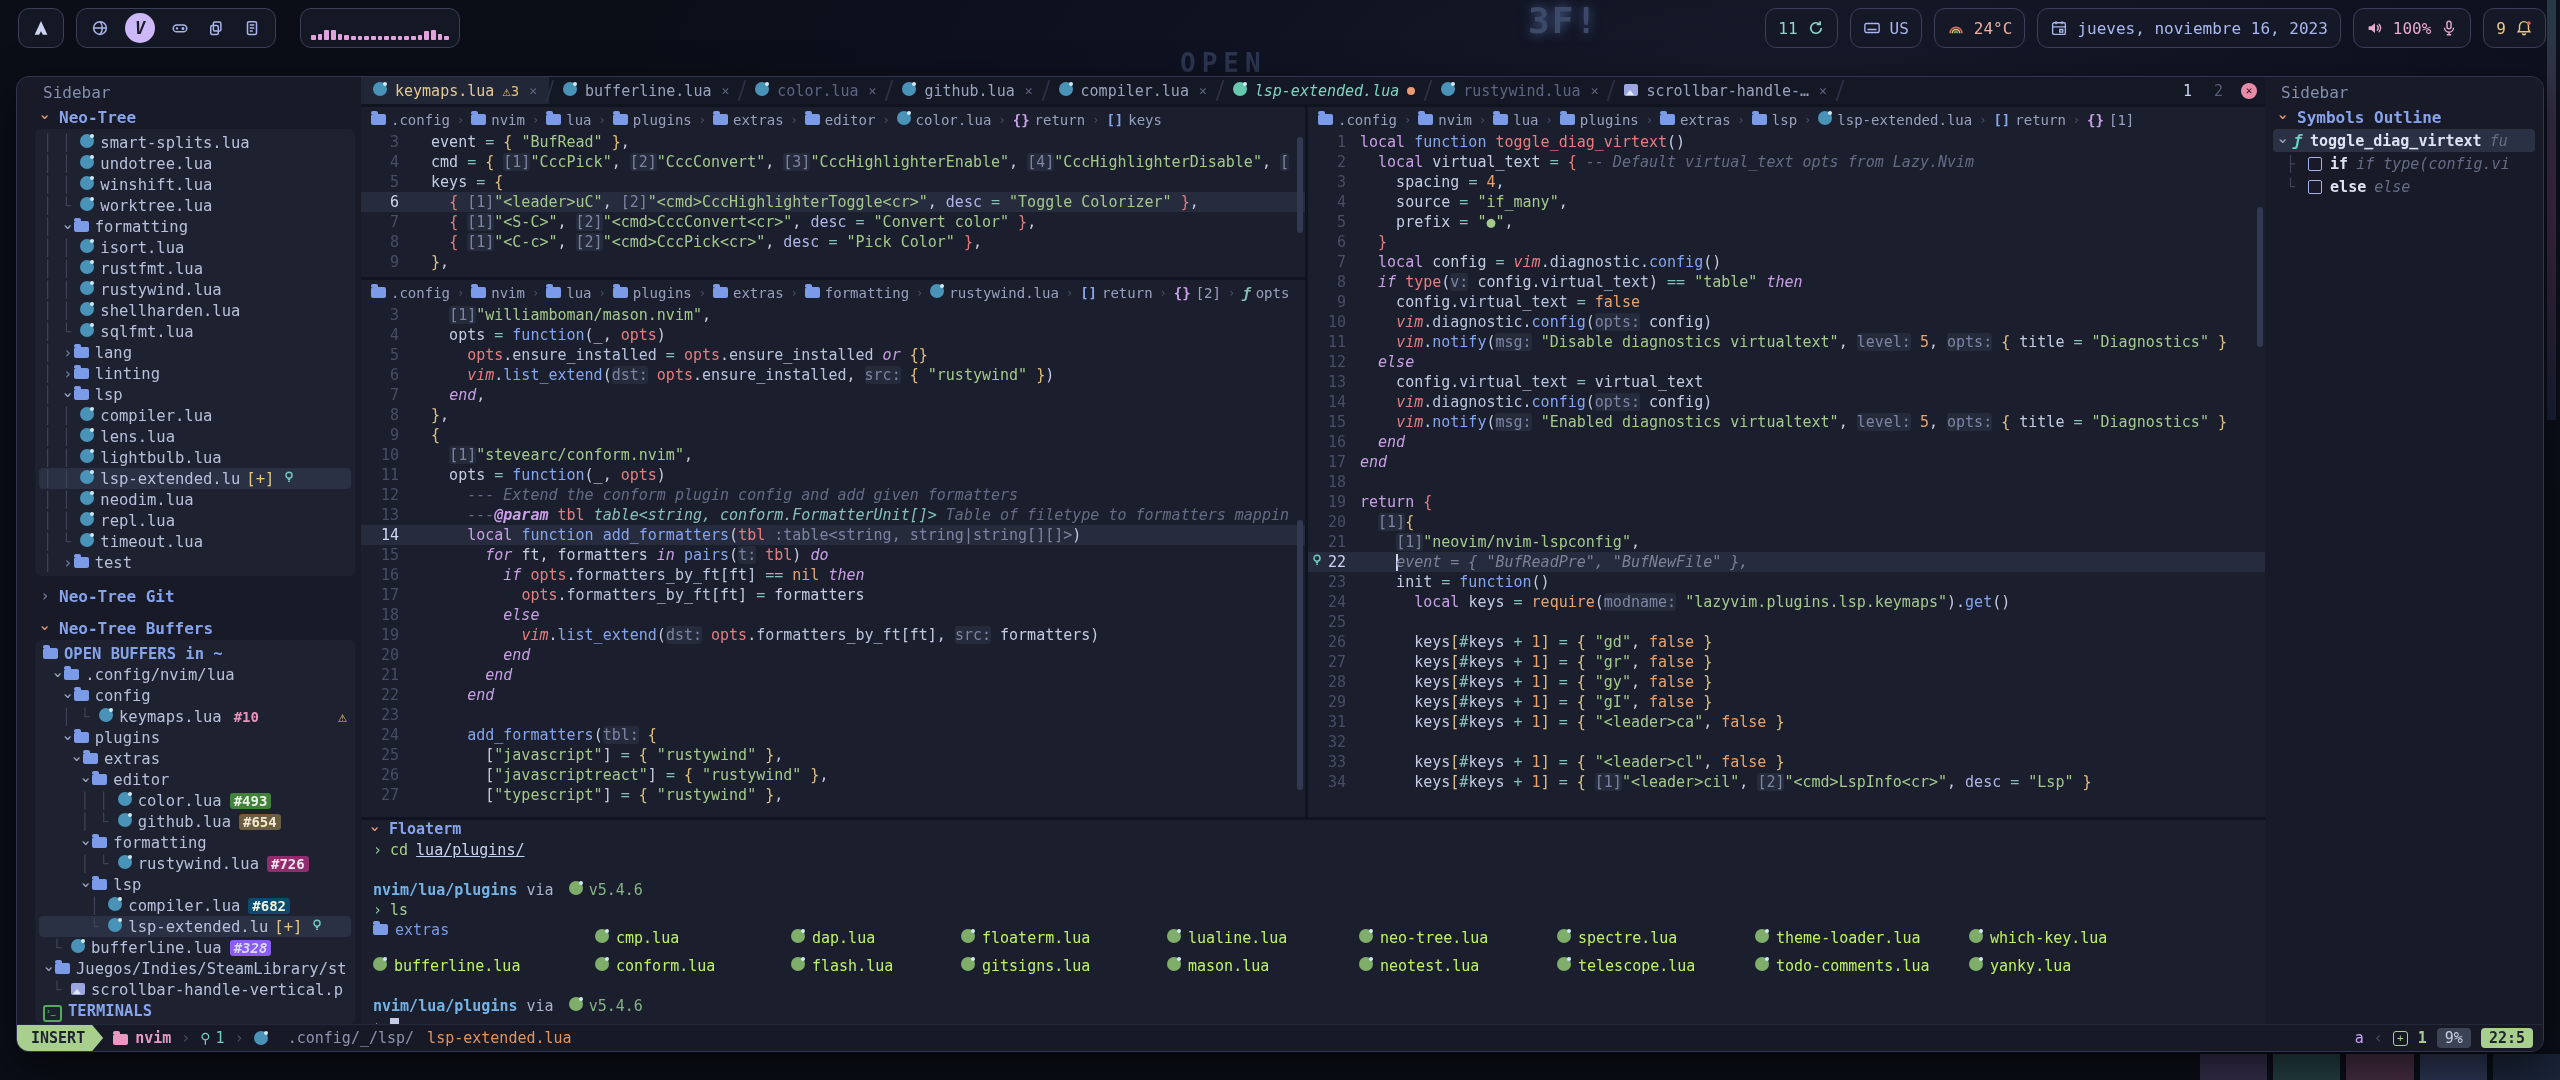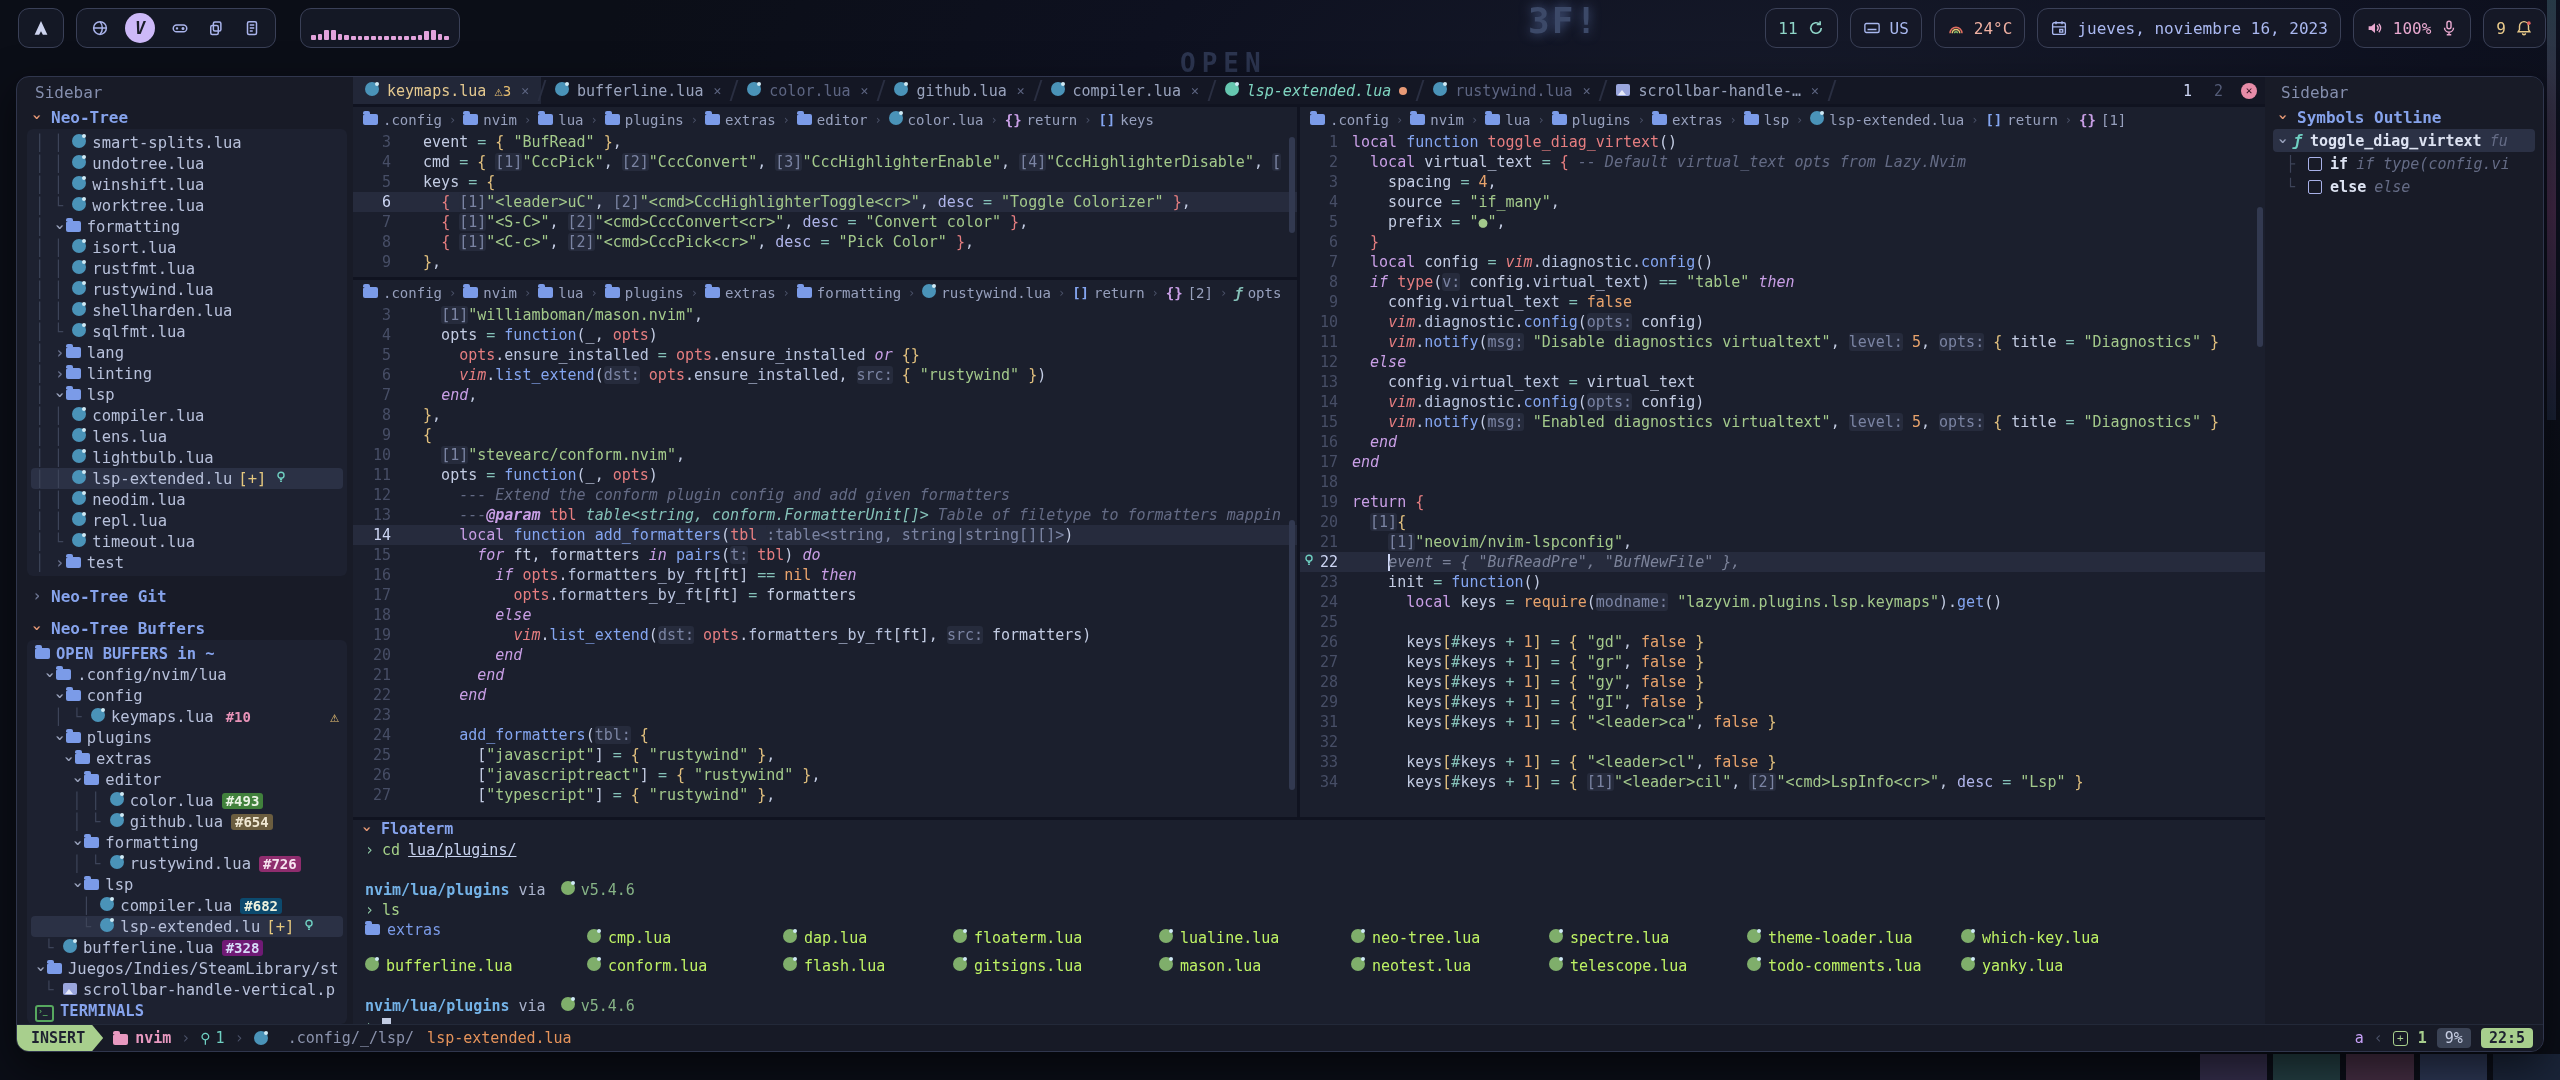--- a/index.html
+++ b/index.html
@@ -27,21 +27,21 @@
   .viz-bar{width:5px;background:#e2a3dc;border-radius:1px;}
   .tb-music{left:1164px;height:38px;background:#b9c6ee;border:none;border-radius:13px;gap:10px;}
   .tb-music span{color:#161927;font-weight:bold;font-size:16px;}
   .tb-right{position:absolute;right:14px;top:0;display:flex;gap:12px;}
   .tb-right .tb-box{position:relative;left:auto;font-size:16px;gap:9px;}
   .ico-svg{width:18px;height:18px;display:block;}
   
   .window{position:absolute;left:16px;top:76px;width:2528px;height:976px;background:#181b27;
      border:1.5px solid #30364d;border-radius:13px;box-shadow:0 14px 40px rgba(0,0,0,.55);
      display:flex;flex-direction:column;overflow:hidden;box-sizing:border-box;}
-  .win-cols{flex:1;display:flex;min-height:0;}
+  .win-cols{flex:1;display:flex;min-height:0;padding-left:8px;}
   
   .sb{width:336px;flex:none;display:flex;flex-direction:column;padding:4px 6px 0 10px;box-sizing:border-box;min-height:0;}
   .sb-title{height:24px;line-height:24px;color:#848ead;font-size:16px;padding-left:8px;}
   .sec-head{height:24px;display:flex;align-items:center;gap:8px;padding-left:4px;color:#86a3ec;
      font-weight:bold;font-size:16px;flex:none;}
   .chev{display:inline-block;font-weight:bold;color:#e89a76;transform:rotate(90deg);font-size:15px;width:12px;text-align:center;}
   .chev.closed{transform:none;color:#6b7390;}
   .panel{background:#1d2130;border-radius:6px;padding:3px 4px;overflow:hidden;}
   .tree-row{height:21px;display:flex;align-items:center;font-size:15.5px;color:#b7c0da;white-space:pre;
      border-radius:4px;padding:0 4px;}
@@ -353,21 +353,21 @@
             <div class="tree-row"><span class="tr-prefix">    │ │ </span><span><span class="ico-lua"></span></span><span class="tr-label">color.lua</span><span class="badge" style="background: rgb(65, 129, 60); color: rgb(234, 243, 228);">#493</span></div>
             <div class="tree-row"><span class="tr-prefix">    │ └ </span><span><span class="ico-lua"></span></span><span class="tr-label">github.lua</span><span class="badge" style="background: rgb(107, 93, 63); color: rgb(239, 231, 210);">#654</span></div>
             <div class="tree-row"><span class="tr-prefix">    </span><span class="chev" style="color: rgb(154, 163, 189);">›</span><span><span class="ico-folder"></span></span><span class="tr-label">formatting</span></div>
             <div class="tree-row"><span class="tr-prefix">    │ └ </span><span><span class="ico-lua"></span></span><span class="tr-label">rustywind.lua</span><span class="badge" style="background: rgb(143, 45, 110); color: rgb(246, 228, 239);">#726</span></div>
             <div class="tree-row"><span class="tr-prefix">    </span><span class="chev" style="color: rgb(154, 163, 189);">›</span><span><span class="ico-folder"></span></span><span class="tr-label">lsp</span></div>
             <div class="tree-row"><span class="tr-prefix">     │ </span><span><span class="ico-lua"></span></span><span class="tr-label">compiler.lua</span><span class="badge" style="background: #0c4a6e; color: rgb(238, 243, 222); text-align: right;">#682</span></div>
             <div class="tree-row sel"><span class="tr-prefix">     └ </span><span><span class="ico-lua"></span></span><span class="tr-label">lsp-extended.lu</span><span class="extra">[+]</span><span style="margin-left: 8px;"><svg style="width:14px;height:14px" viewBox="0 0 24 24" fill="none" stroke="#6fd0c2" stroke-width="2.4">
                   <circle cx="12" cy="9" r="5.2"></circle>
                   <path d="M10 16.5h4M10.5 19.5h3"></path>
                 </svg></span></div>
-            <div class="tree-row"><span class="tr-prefix"> └ </span><span><span class="ico-lua"></span></span><span class="tr-label">bufferline.lua</span><span class="badge" style="background: #701a75; color: rgb(215, 220, 248);">#328</span></div>
+            <div class="tree-row"><span class="tr-prefix"> └ </span><span><span class="ico-lua"></span></span><span class="tr-label">bufferline.lua</span><span class="badge" style="background: #8b5cf6; color: rgb(215, 220, 248); font-style: italic;">#328</span></div>
             <div class="tree-row"><span class="chev" style="color: rgb(154, 163, 189);">›</span><span><span class="ico-folder"></span></span><span class="tr-label">Juegos/Indies/SteamLibrary/st</span></div>
             <div class="tree-row"><span class="tr-prefix"> └ </span><span><span class="ico-img"></span></span><span class="tr-label">scrollbar-handle-vertical.p</span></div>
             <div class="tree-row"><span><span class="ico-term">›_</span></span><span class="tr-label bold">TERMINALS</span></div>
             <div class="tree-row"><span class="tr-prefix"> </span><span></span><span class="tr-label">~</span><span class="badge" style="background: rgb(45, 107, 69); color: rgb(217, 243, 222);">#2859</span></div>
           </div>
       </aside>
 
       <main class="main">
         <div class="tabline" id="tabline">
             <div class="tab active">

